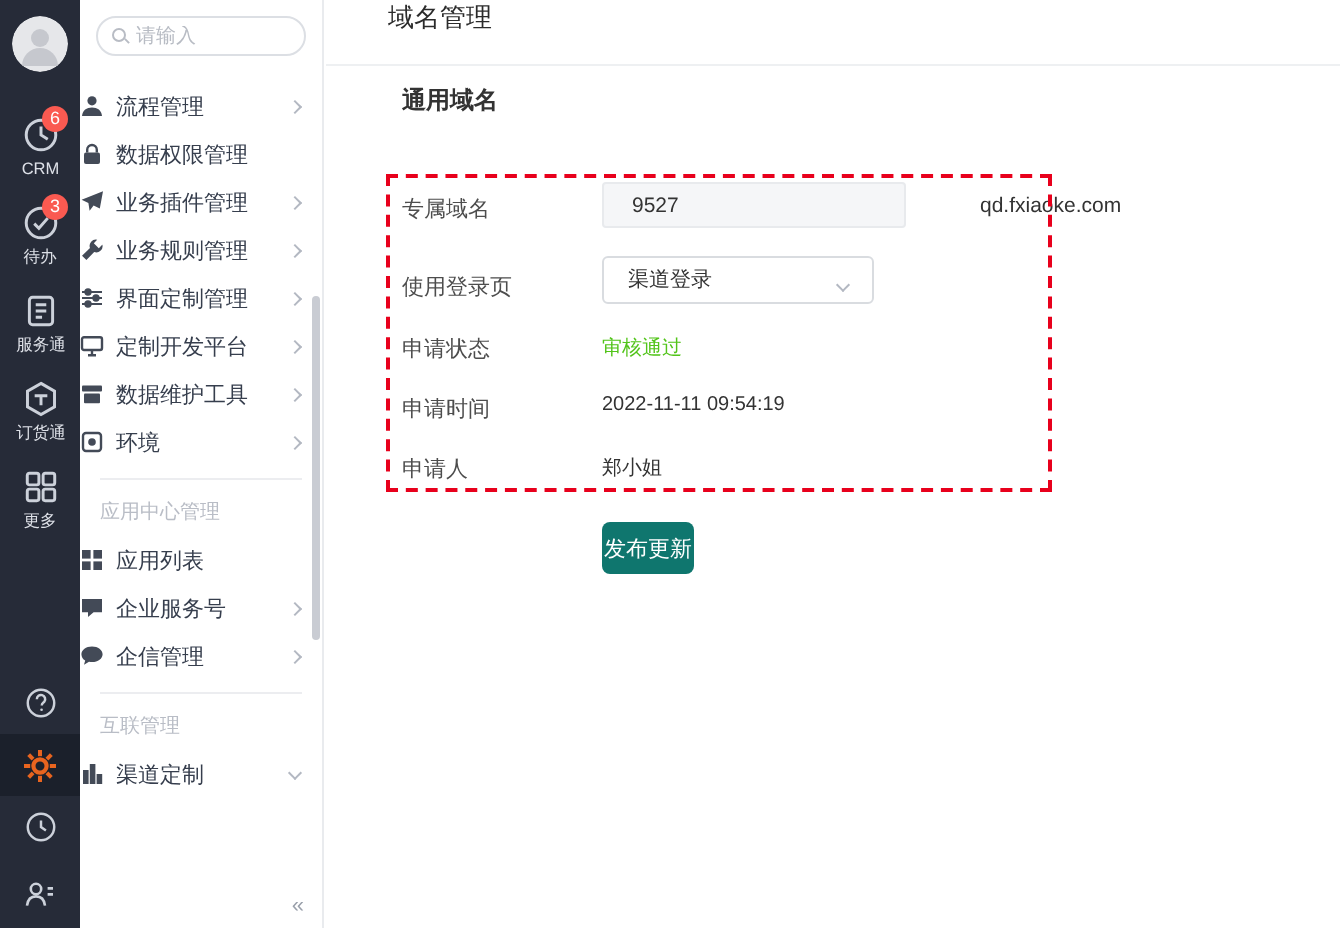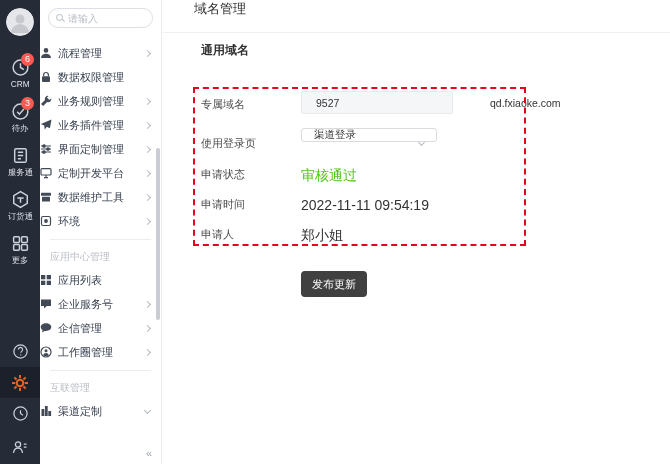--- a/index.html
+++ b/index.html
@@ -59,33 +59,33 @@
     padding-left:31px; }
   .page-title { font-size:13px; color:#2b2b2b; font-weight:500; }
   .sec-heading { position:absolute; left:38px; top:42px; font-size:12px; color:#333; font-weight:600; }
   .addr-row { position:absolute; left:38px; top:63px; display:flex; align-items:center; font-size:10.5px; }
   .addr-label { color:#666; }
   .addr-value { color:#333; margin-left:16px; }
   .copy-link { color:#4080d9; margin-left:22px; cursor:pointer; text-decoration:none; }
   .red-box { position:absolute; left:30px; top:87px; width:333px; height:159px;
     border:2px dashed #e8001c; pointer-events:none; z-index:5; }
   .f-label { position:absolute; left:38px; font-size:11px; color:#4d4d4d; white-space:nowrap; }
-  .f-value { position:absolute; left:138px; font-size:14px; color:#333; white-space:nowrap; }
+  .f-value { position:absolute; left:138px; font-size:10px; color:#333; white-space:nowrap; }
   .domain-input { position:absolute; left:138px; top:91px; width:152px; height:23px;
     background:#f5f6f8; border:1px solid #e8eaed; border-radius:2px; padding-left:14px;
     font-size:10.5px; color:#333; font-family:inherit; outline:none; }
   .domain-suffix { position:absolute; left:297px; top:97px; font-size:10.5px; color:#333;margin-left:30px; }
-  .login-select { position:absolute; left:138px; top:128px; width:136px; height:14px;
+  .login-select { position:absolute; left:138px; top:128px; width:136px; height:24px;
     background:#fff; border:1px solid #d9dce0; border-radius:3px; display:flex; align-items:center;
     padding-left:12px; cursor:pointer; }
   .login-select .sel-text { font-size:10.5px; color:#333; }
   .login-select .chev { right:12px; top:11px; border-color:#b3b8c2; }
   .status-green { color:#52c41a !important; }
-  .publish-btn { position:absolute; left:138px; top:271px; width:66px; height:26px;
-    background:#404040; border:none; border-radius:4px; color:#fff; font-size:11px;
+  .publish-btn { position:absolute; left:138px; top:261px; width:46px; height:26px;
+    background:#0f766e; border:none; border-radius:4px; color:#fff; font-size:11px;
     font-family:inherit; cursor:pointer; }
 </style>
 </head>
 <body>
 
 <div id="app">
 
   <div class="rail">
     <div class="avatar">
       <svg viewBox="0 0 28 28" width="28" height="28">
@@ -199,33 +199,33 @@
         <svg viewBox="0 0 12 12" fill="#434a57">
             <path d="M3.6 5.2V3.9a2.4 2.4 0 014.8 0v1.3" fill="none" stroke="#434a57" stroke-width="1.2"></path>
             <rect x="2" y="5.2" width="8" height="5.8" rx="1"></rect>
           </svg>
         </span>
       <span class="mi-label">数据权限管理</span>
     </div>
     <div class="menu-item">
       <span class="mi-icon">
         <svg viewBox="0 0 12 12" fill="#434a57">
+            <path d="M11.5.6L.8 4.9l3.4 1.6.6 3.9 2-2.6 3.1 1.4z"></path>
+          </svg>
+        </span>
+      <span class="mi-label">业务插件管理</span>
+      <span class="chev"></span>
+    </div>
+    <div class="menu-item">
+      <span class="mi-icon">
+        <svg viewBox="0 0 12 12" fill="#434a57">
             <path d="M11.2 3.4A3.1 3.1 0 017.1 7L3.2 11 1 8.9l4-3.9a3.1 3.1 0 013.6-4.1L6.9 2.6l2.5 2.5 1.7-1.7z"></path>
           </svg>
         </span>
       <span class="mi-label">业务规则管理</span>
-      <span class="chev"></span>
-    </div>
-    <div class="menu-item">
-      <span class="mi-icon">
-        <svg viewBox="0 0 12 12" fill="#434a57">
-            <path d="M11.5.6L.8 4.9l3.4 1.6.6 3.9 2-2.6 3.1 1.4z"></path>
-          </svg>
-        </span>
-      <span class="mi-label">业务插件管理</span>
       <span class="chev"></span>
     </div>
     <div class="menu-item">
       <span class="mi-icon">
         <svg viewBox="0 0 12 12" stroke="#434a57" stroke-width="1.1" fill="#434a57">
             <path d="M1 3h10M1 6h10M1 9h10" fill="none"></path>
             <circle cx="4" cy="3" r="1.3"></circle>
             <circle cx="8" cy="6" r="1.3"></circle>
             <circle cx="4" cy="9" r="1.3"></circle>
           </svg>
@@ -289,31 +289,20 @@
     </div>
     <div class="menu-item">
       <span class="mi-icon">
         <svg viewBox="0 0 12 12" fill="#434a57">
             <path d="M6 1.2c3 0 5.3 1.7 5.3 3.9S9 9 6 9c-.5 0-1 0-1.5-.1L2 10.4l.6-2.1A4 4 0 01.7 5.1C.7 2.9 3 1.2 6 1.2z"></path>
           </svg>
         </span>
       <span class="mi-label">企信管理</span>
       <span class="chev"></span>
     </div>
-    <div class="menu-item">
-      <span class="mi-icon">
-        <svg viewBox="0 0 12 12">
-            <circle cx="6" cy="6" r="5" fill="none" stroke="#434a57" stroke-width="1.2"></circle>
-            <circle cx="6" cy="4.7" r="1.5" fill="#434a57"></circle>
-            <path d="M3.2 9.2c.4-1.5 1.5-2.2 2.8-2.2s2.4.7 2.8 2.2a5 5 0 01-5.6 0z" fill="#434a57"></path>
-          </svg>
-        </span>
-      <span class="mi-label">工作圈管理</span>
-      <span class="chev"></span>
-    </div>
 
     <div class="divider"></div>
     <div class="sec-header">互联管理</div>
 
     <div class="menu-item">
       <span class="mi-icon">
         <svg viewBox="0 0 12 12" fill="#434a57">
             <rect x="1.5" y="4" width="2.8" height="7"></rect>
             <rect x="4.9" y="1" width="2.8" height="10"></rect>
             <rect x="8.3" y="6" width="2.8" height="5"></rect>

